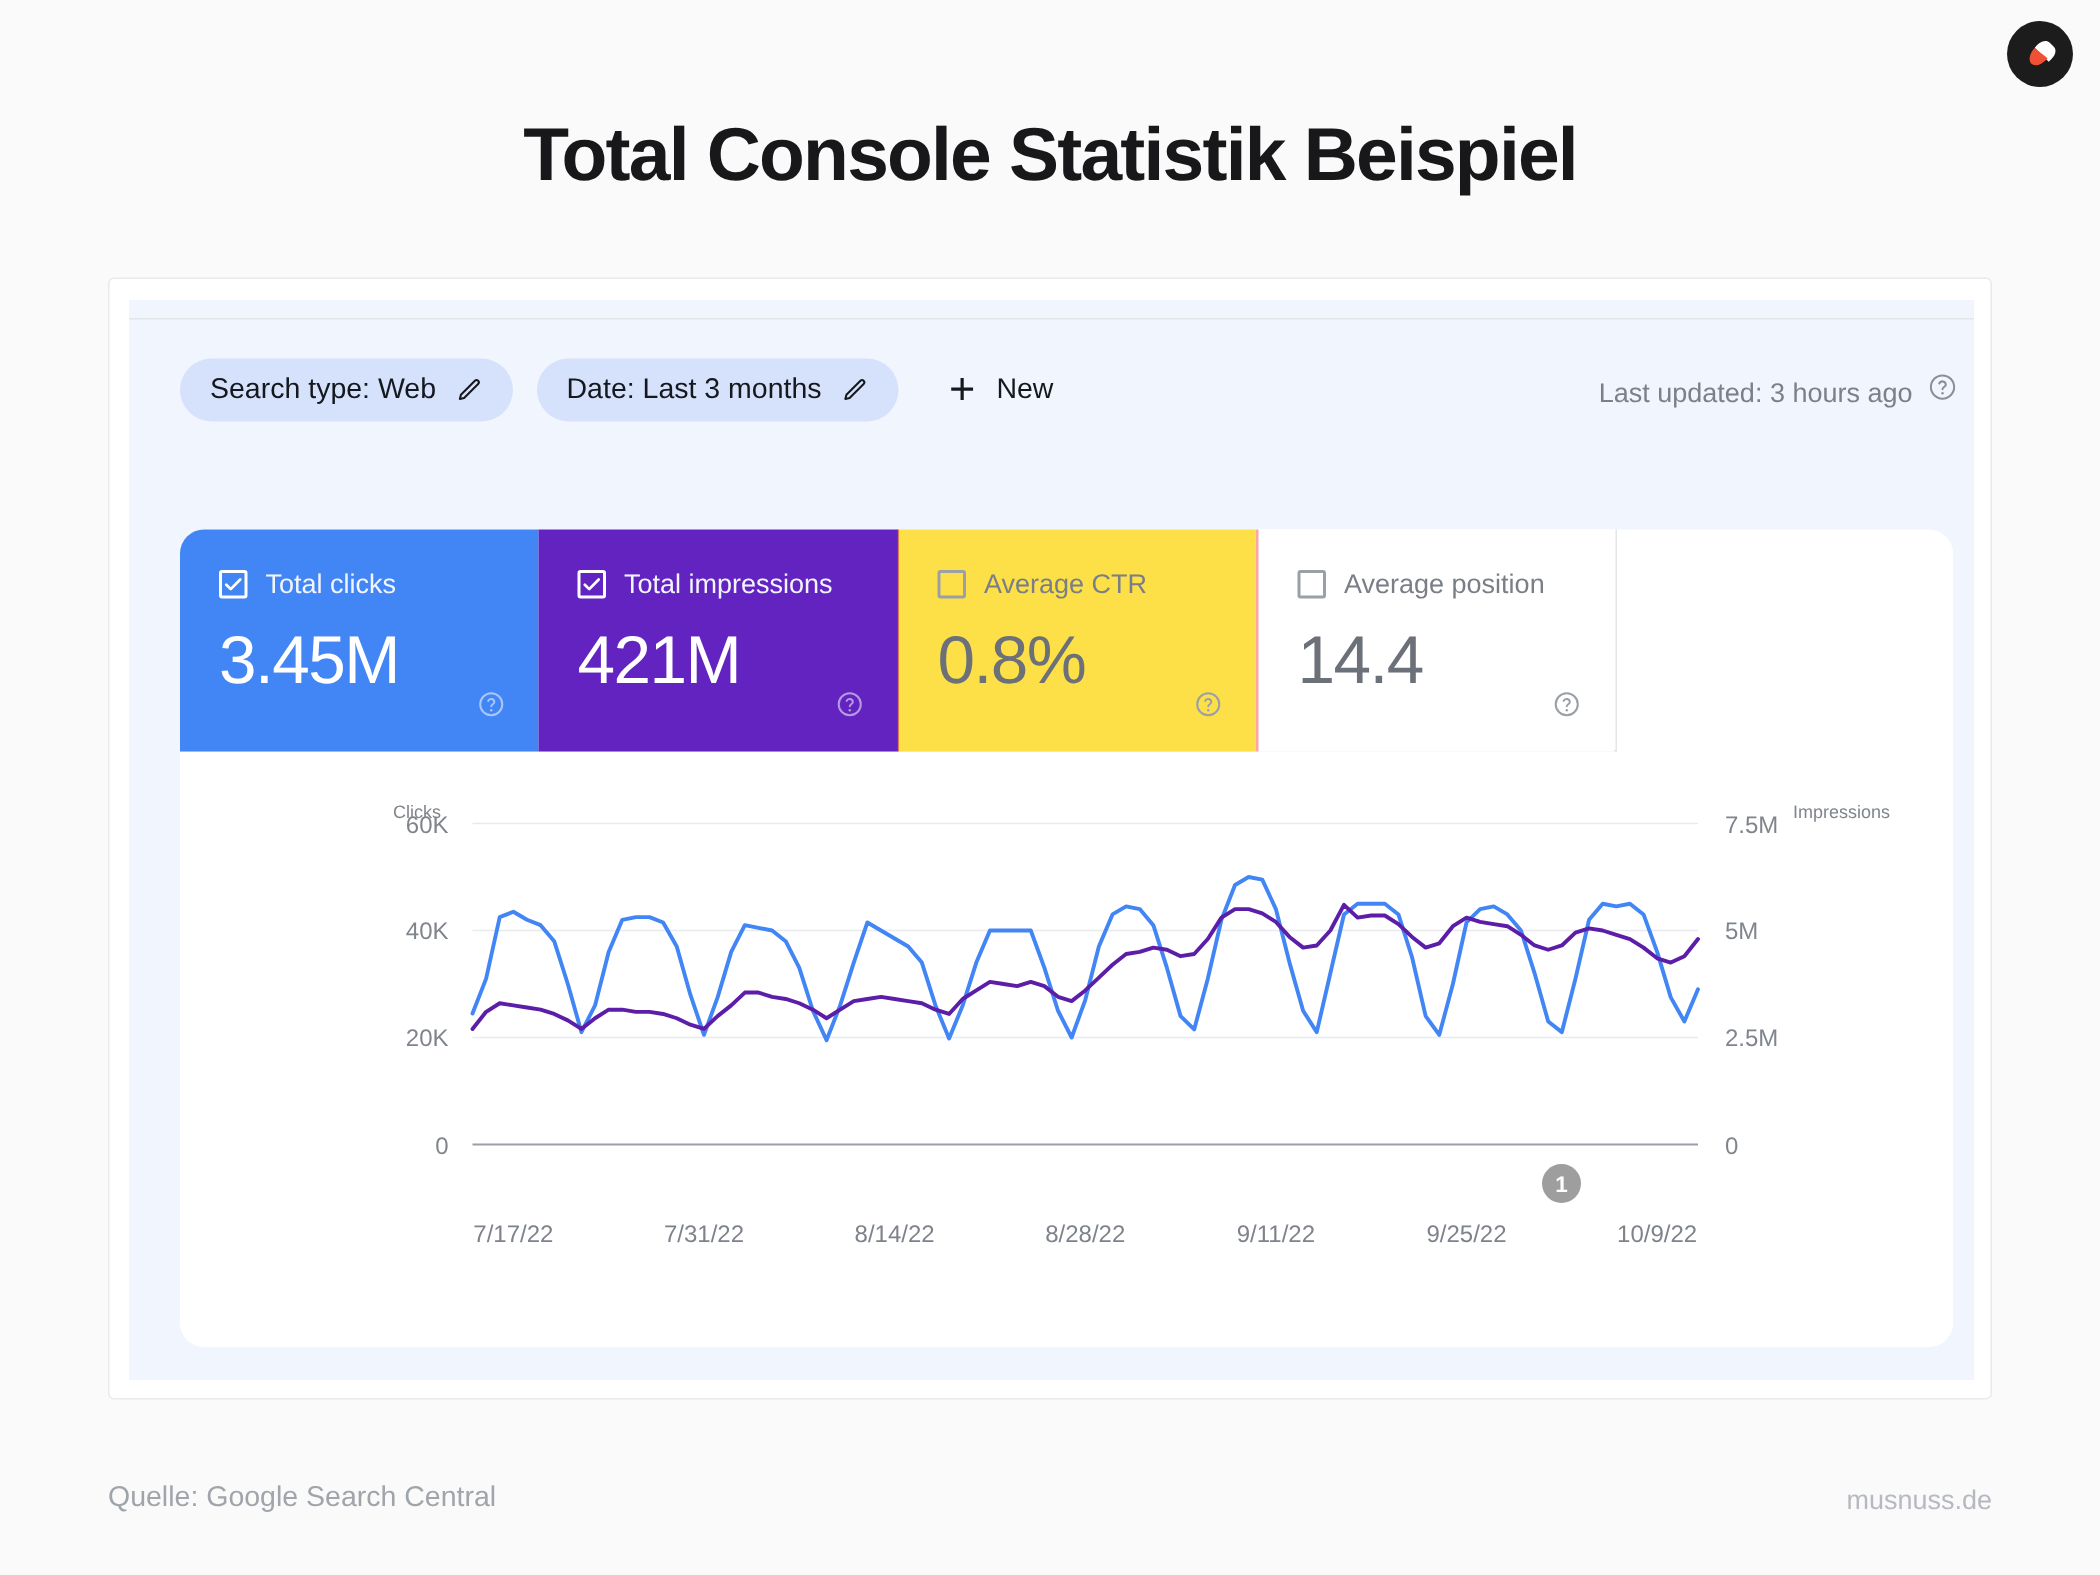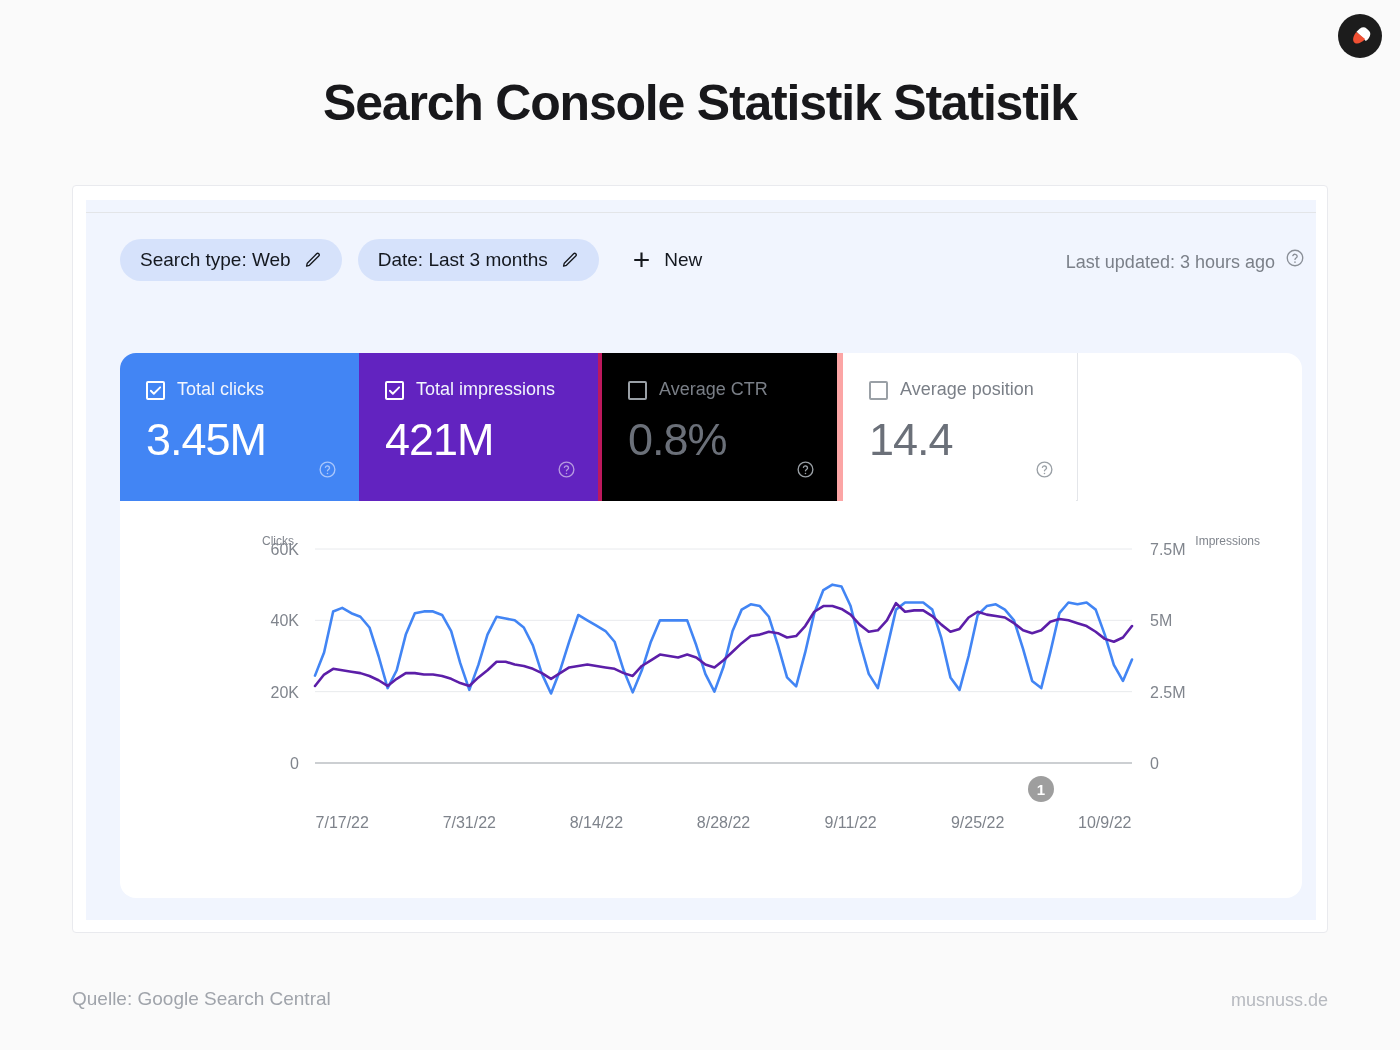--- a/index.html
+++ b/index.html
@@ -88,23 +88,23 @@
     border-right: 1px solid #e4e6ea;
   }
   .metric {
     position: relative;
     width: 239px; height: 148px;
     padding: 26px 22px 0 26px;
     cursor: pointer;
   }
   .metric.m0 { background: #4285f4; border-top-left-radius: 16px; }
   .metric.m1 { background: #6223c0; }
-  .metric.m2 { background: #000000; border-left: 4px solid #be185d; }
-  .metric.m3 { background: #ffffff; border-left: 6px solid #fca5a5; }
-  .metric-head { display: flex; align-items: flex-end; gap: 12px; }
+  .metric.m2 { background: #fde047; border-left: 1px solid #be185d; }
+  .metric.m3 { background: #ffffff; border-left: 2px solid #fca5a5; }
+  .metric-head { display: flex; align-items: center; gap: 12px; }
   .cbox {
     width: 19px; height: 19px; border-radius: 2px;
     border: 2px solid currentColor;
     display: flex; align-items: center; justify-content: center;
     flex: 0 0 auto;
   }
   .metric.m0 .metric-head, .metric.m1 .metric-head { color: #ffffff; }
   .metric.m2 .metric-head, .metric.m3 .metric-head { color: #9aa0a6; }
   .metric-label { font-size: 18px; white-space: nowrap; }
   .metric.m0 .metric-label, .metric.m1 .metric-label { color: #f2f5fd; }
@@ -146,21 +146,21 @@
 
 <div class="page">
 
   <div class="logo">
     <svg width="28" height="28" viewBox="0 0 28 28" aria-hidden="true">
       <path d="M20.5 6.5c-1.6-1.6-4.3-1.6-6.8.2-1.1.8-2.2 1.9-3.2 3.1l9.3 9.3c1.2-1 2.3-2.1 3.1-3.2 1.8-2.5 1.9-5.2.3-6.8z" fill="#ffffff"></path>
       <path d="M10.3 10c-1.3 1.6-2.3 3.3-2.8 4.9-.9 2.7-.3 4.9 1.3 6 1.6 1.1 3.9.8 6.2-.6 1.4-.8 2.8-2 4.1-3.4z" fill="#f05033"></path>
     </svg>
   </div>
 
-  <div class="page-title">Search Console Statistik Statistik</div>
+  <div class="page-title">Total Console Statistik Beispiel</div>
 
   <div class="panel">
     <div class="panel-inner"></div>
     <div class="panel-rule"></div>
 
     <div class="toolbar">
 
       <div class="chip">
         <span>Search type: Web</span>
         <span class="pencil">

